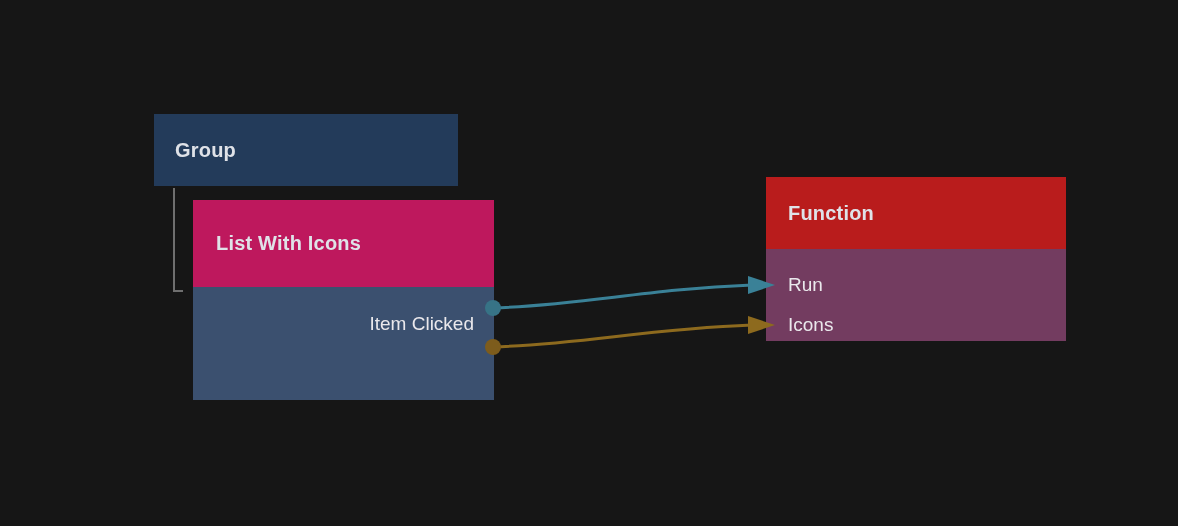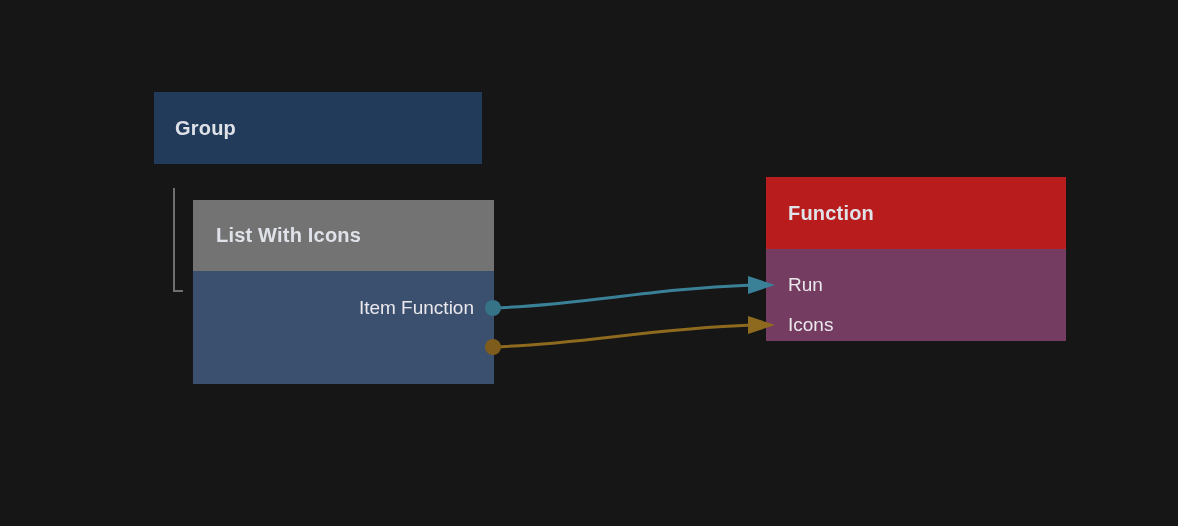--- a/index.html
+++ b/index.html
@@ -29,26 +29,26 @@
   .node__row {
     height: 40px;
     line-height: 40px;
     font-size: 19px;
     font-weight: 400;
     color: #eae8ec;
     white-space: nowrap;
   }
 
   
-  .node--group { left: 154px; top: 92px; width: 328px; }
+  .node--group { left: 154px; top: 114px; width: 304px; }
   .node--group .node__header { height: 72px; padding-left: 21px; background: #233b5a; }
 
   
   .node--list { left: 193px; top: 200px; width: 301px; }
-  .node--list .node__header { height: 71px; padding-left: 23px; background: #737373; }
+  .node--list .node__header { height: 87px; padding-left: 23px; background: #be185d; }
   .node--list .node__body {
     height: 113px;
     background: #3b506f;
     box-sizing: border-box;
     padding: 17px 20px 0 0;
     text-align: right;
   }
 
   
   .node--function { left: 766px; top: 177px; width: 300px; }
@@ -71,21 +71,21 @@
       <span class="node__title">Group</span>
     </div>
   </div>
 
   <div class="node node--list">
     <div class="node__header">
       <span class="node__title">List With Icons</span>
     </div>
     <div class="node__body">
       <div class="node__row">
-        <span>Item Function</span>
+        <span>Item Clicked</span>
       </div>
     </div>
   </div>
 
   <div class="node node--function">
     <div class="node__header">
       <span class="node__title">Function</span>
     </div>
     <div class="node__body">
       <div class="node__row">

